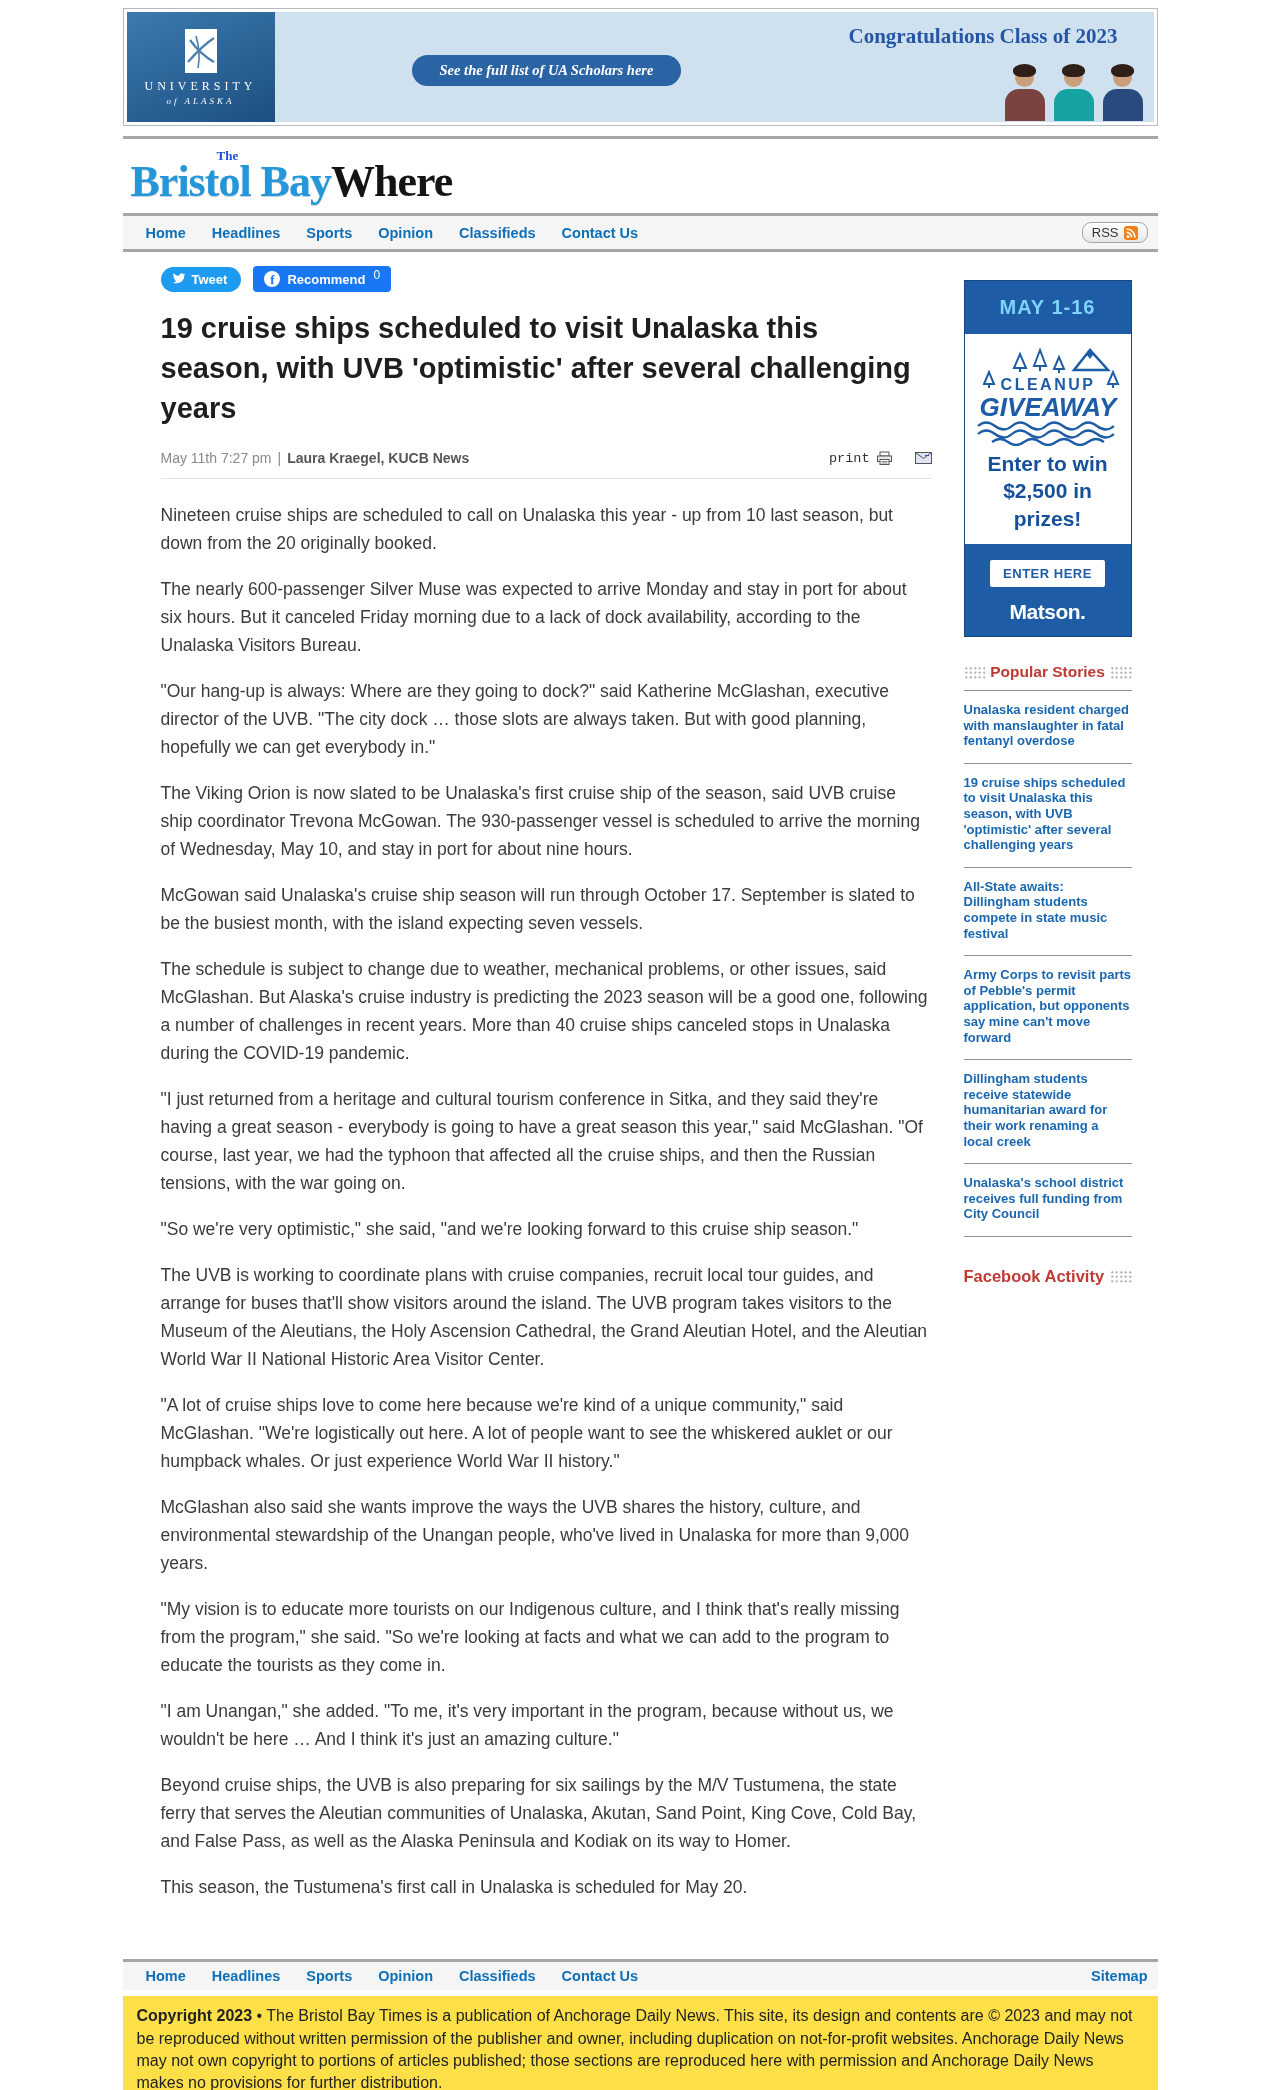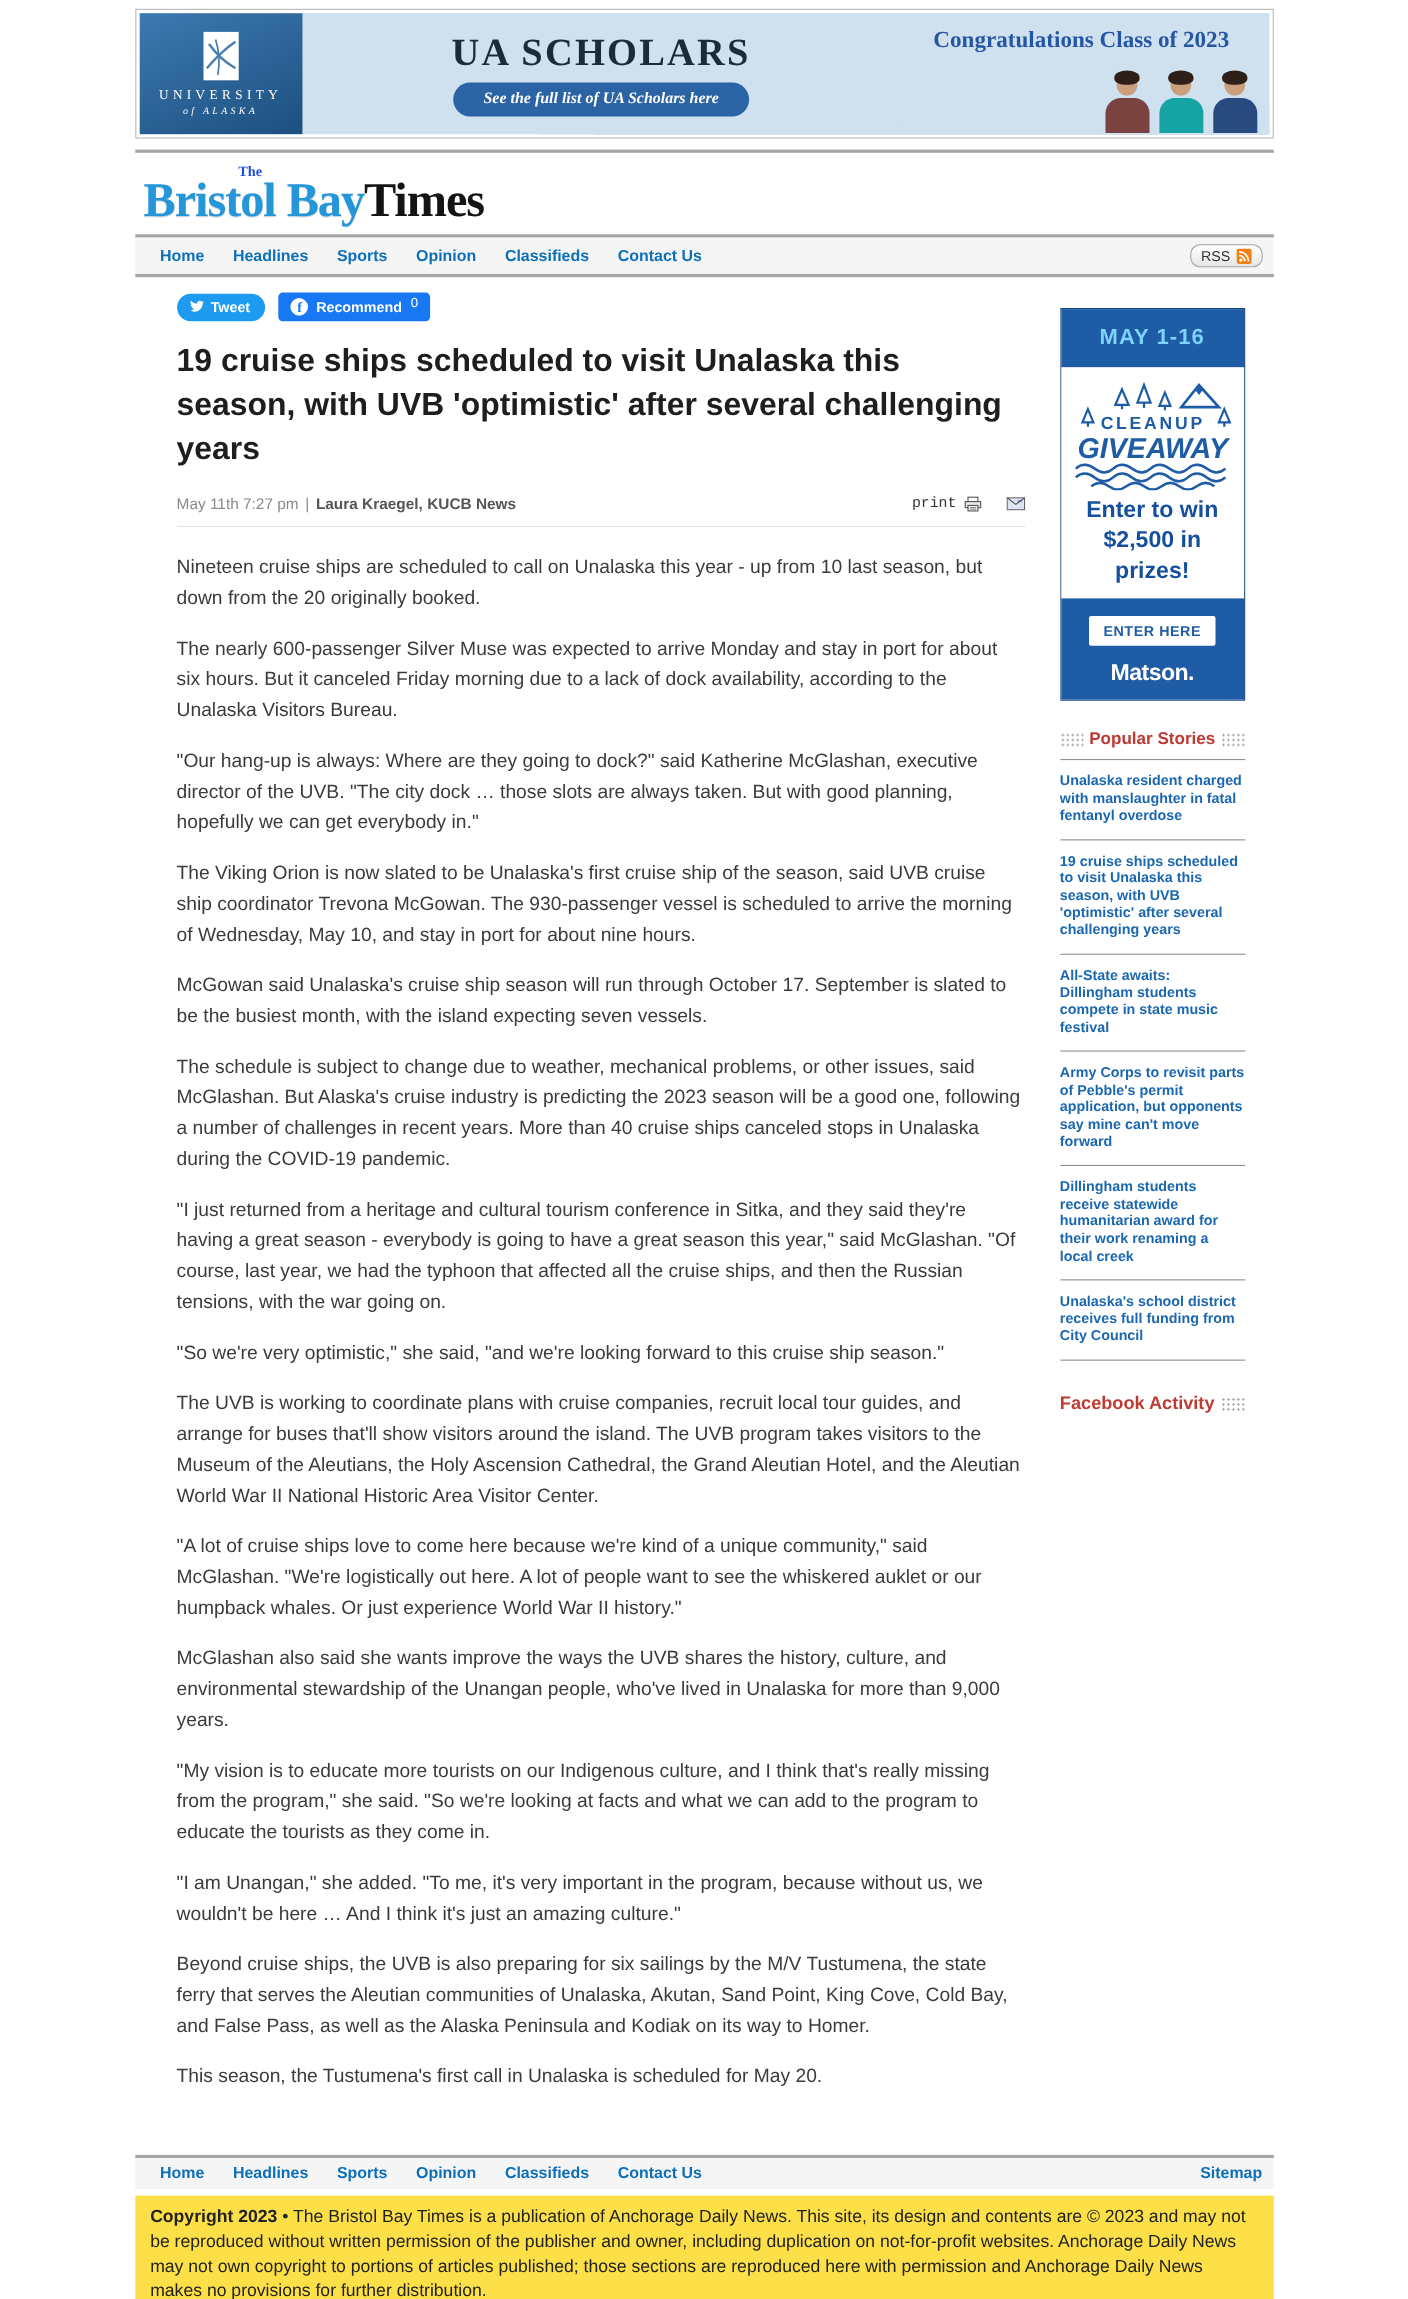--- a/index.html
+++ b/index.html
@@ -109,21 +109,20 @@
       <svg width="34" height="46" viewBox="0 0 34 46">
         <rect x="1" y="1" width="32" height="44" fill="#ffffff"></rect>
         <path d="M4 34 Q 18 18 30 10" stroke="#4a7fae" stroke-width="2.2" fill="none"></path>
         <path d="M6 12 Q 16 26 30 34" stroke="#4a7fae" stroke-width="2.2" fill="none"></path>
         <path d="M12 8 Q 17 24 14 40" stroke="#4a7fae" stroke-width="1.6" fill="none"></path>
       </svg>
       <div class="b-univ">UNIVERSITY</div>
       <div class="b-alaska">of ALASKA</div>
     </div>
     <div class="b-mid">
-      <div class="b-title">UA SCHOLARS</div>
       <div class="b-cta">See the full list of UA Scholars here</div>
     </div>
     <div class="b-right">
       <div class="b-congrats">Congratulations Class of 2023</div>
       <div class="grads">
         <div class="grad">
             <div class="g-head"></div>
             <div class="g-body"></div>
           </div>
         <div class="grad">
@@ -141,21 +140,21 @@
       <polygon points="30,36 80,16 120,34 170,12 225,36 280,14 330,34 380,18 400,28 400,36" fill="#b9d0e6" stroke="#8aa9c9" stroke-width="1"></polygon>
       <polygon points="118,14 130,6 143,14 136,12 130,16 124,12" fill="#ffffff"></polygon>
       <polygon points="288,12 300,4 313,12 306,10 300,14 294,10" fill="#ffffff"></polygon>
     </svg>
   </div>
 
   <div class="rule"></div>
   <div class="masthead">
     <a class="logo">
       <span class="logo-the">The</span>
-      <span class="logo-blue">Bristol Bay</span><span class="logo-black">Times</span>
+      <span class="logo-blue">Bristol Bay</span><span class="logo-black">Where</span>
     </a>
   </div>
 
   <div class="rule"></div>
   <div class="nav-strip">
     <nav class="nav-links">
         <a class="nav-link">Home</a>
         <a class="nav-link">Headlines</a>
         <a class="nav-link">Sports</a>
         <a class="nav-link">Opinion</a>

